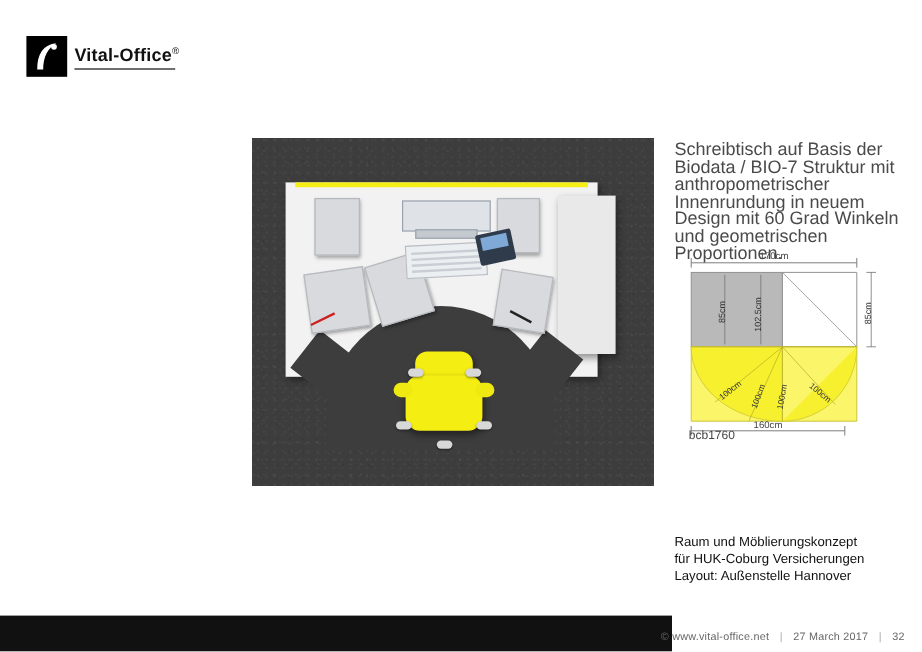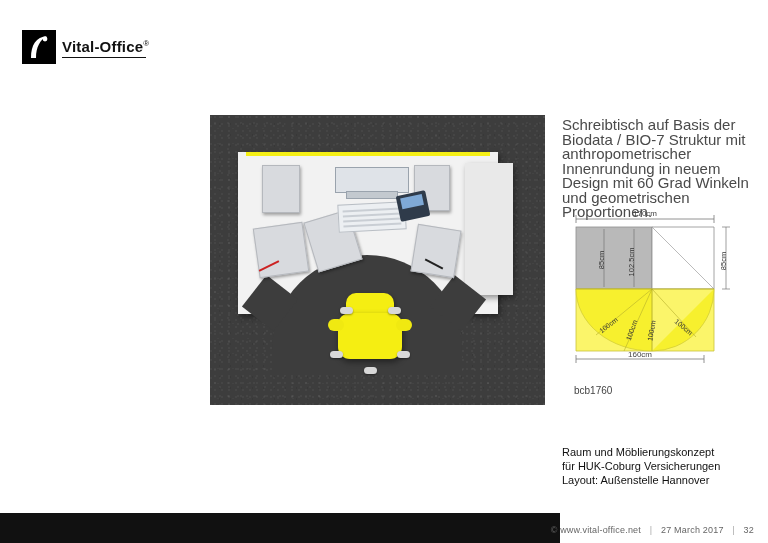--- a/index.html
+++ b/index.html
@@ -163,21 +163,21 @@
   .lg3{left:36px;top:74px;}
   .lg4{left:12px;top:14px;}
   .lg5{left:60px;top:14px;}
 
   
   .diagram{
     position:absolute;left:562px;top:205px;width:200px;height:175px;
   }
   .diagram svg{display:block;}
   .diagram .caption{
-    position:absolute;left:12px;top:180px;font-size:10px;color:#444;
+    position:absolute;left:12px;top:153px;font-size:10px;color:#444;
   }
 
   
   .bottom-block{
     position:absolute;left:562px;top:445px;width:210px;
     font-size:11px;line-height:14px;color:#111;
   }
   .bottom-block div{white-space:nowrap;}
 
   

